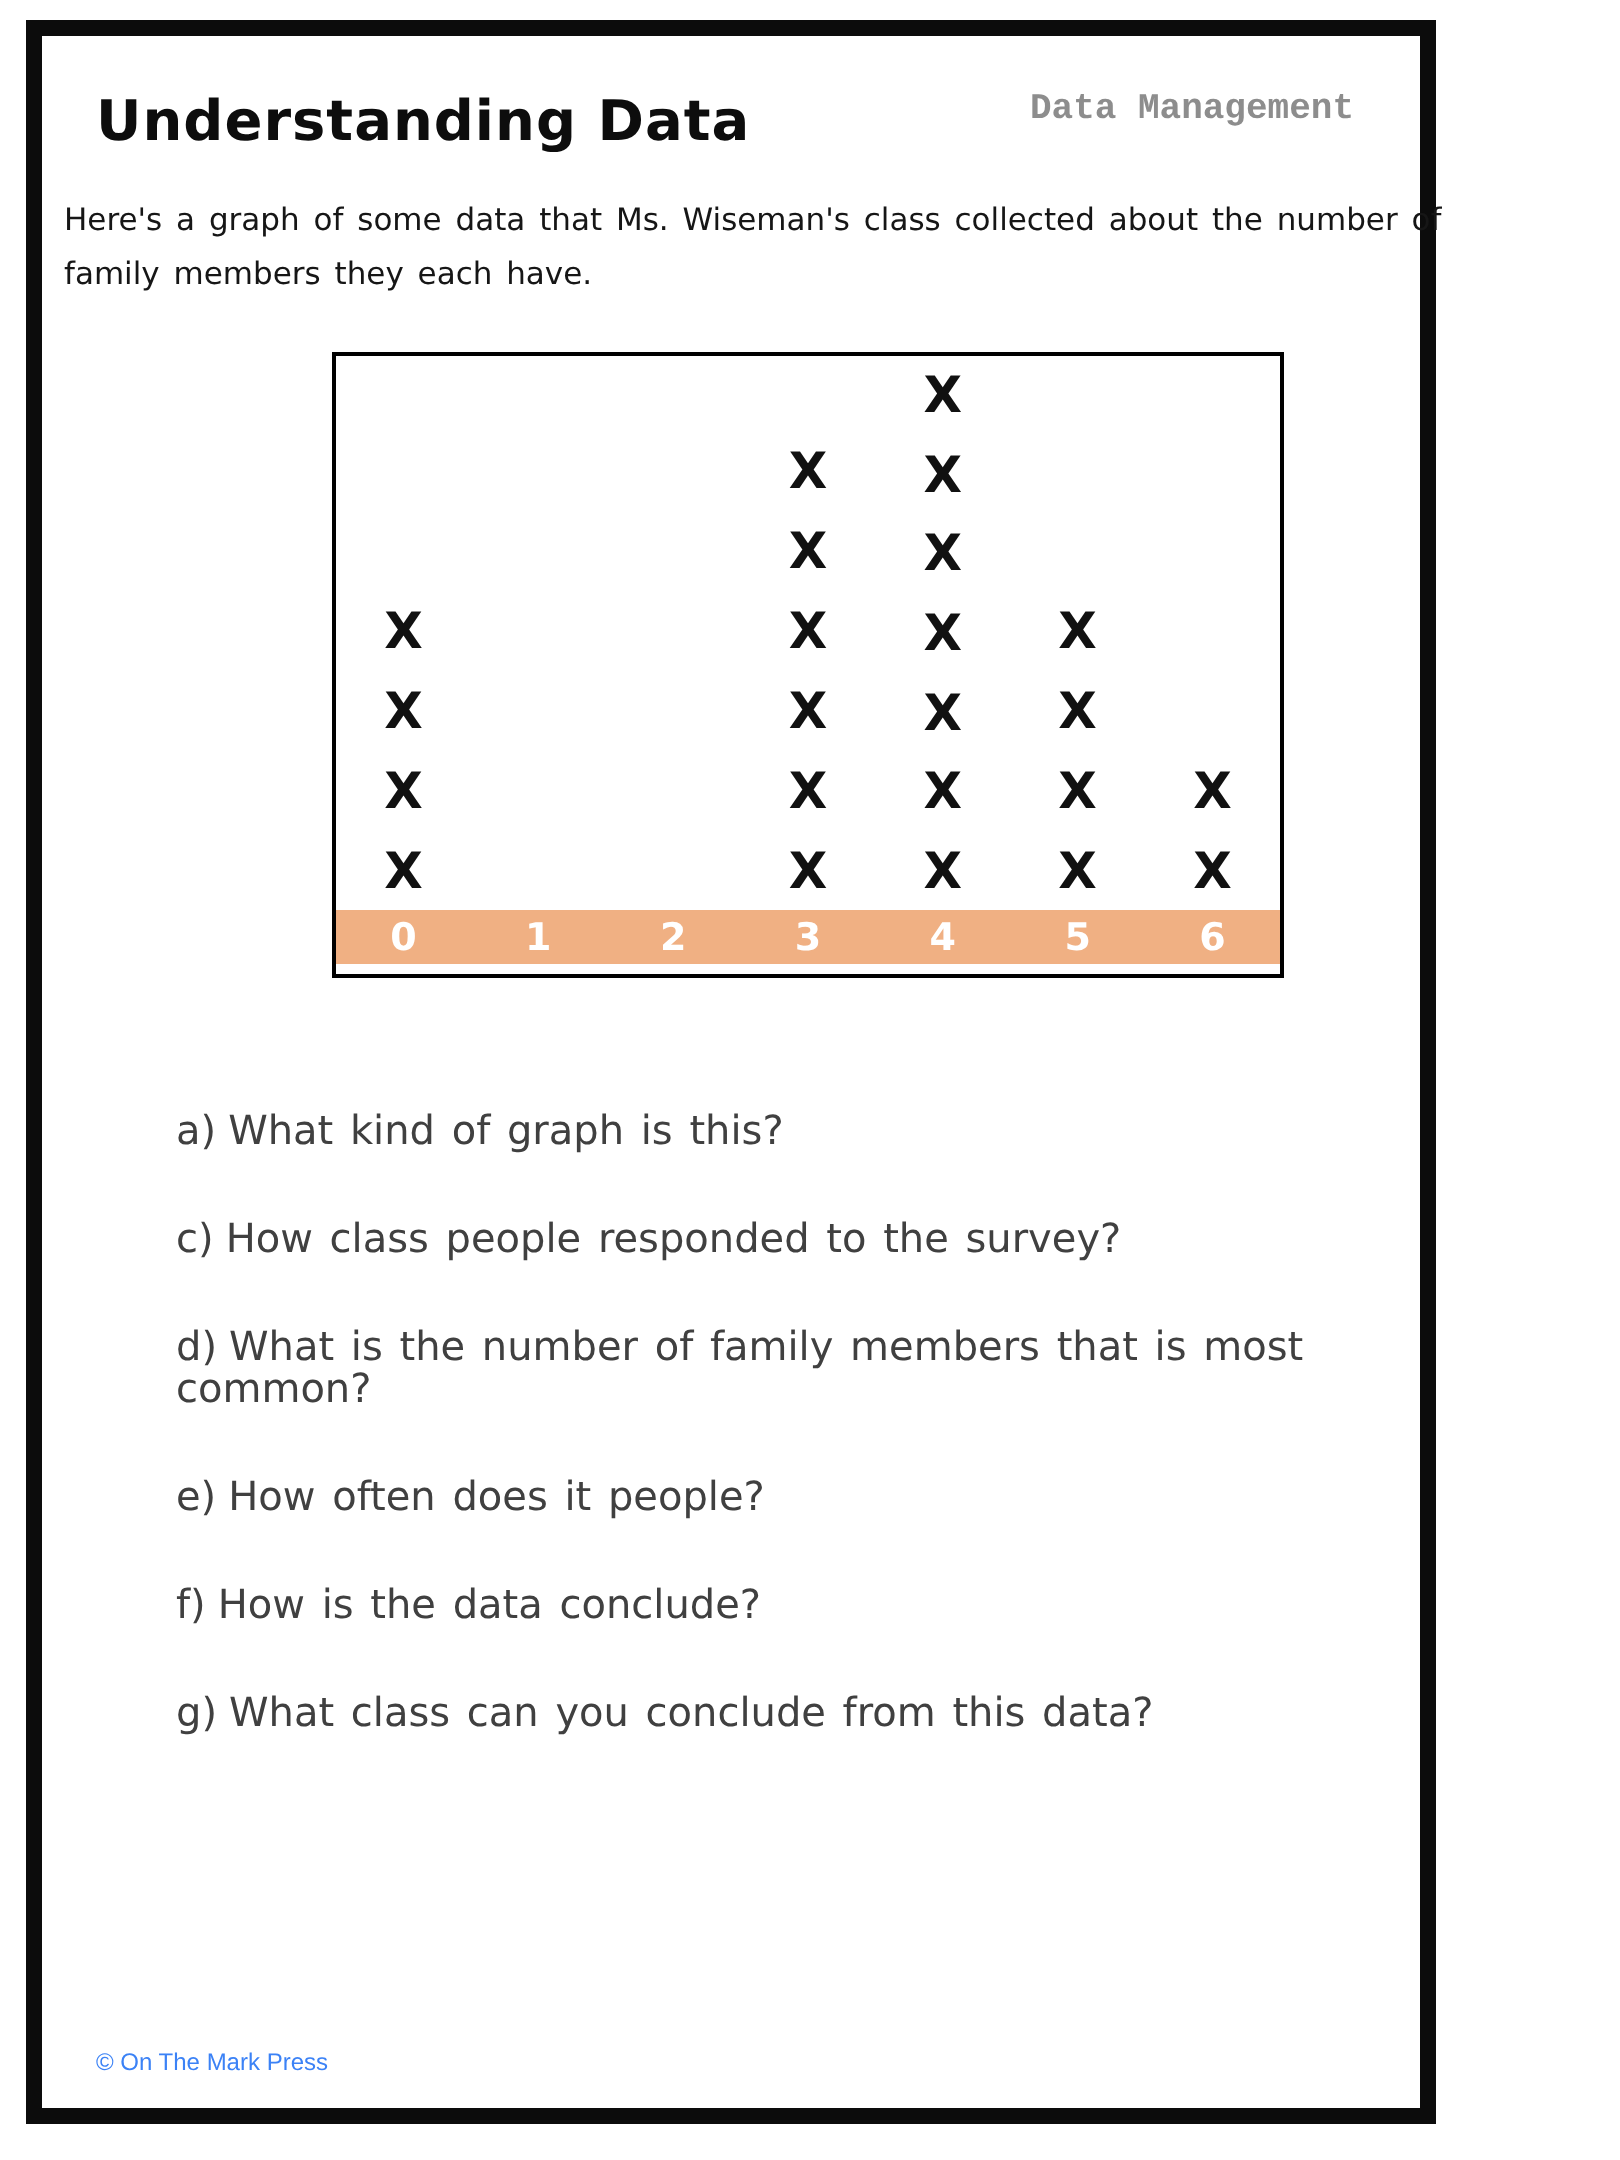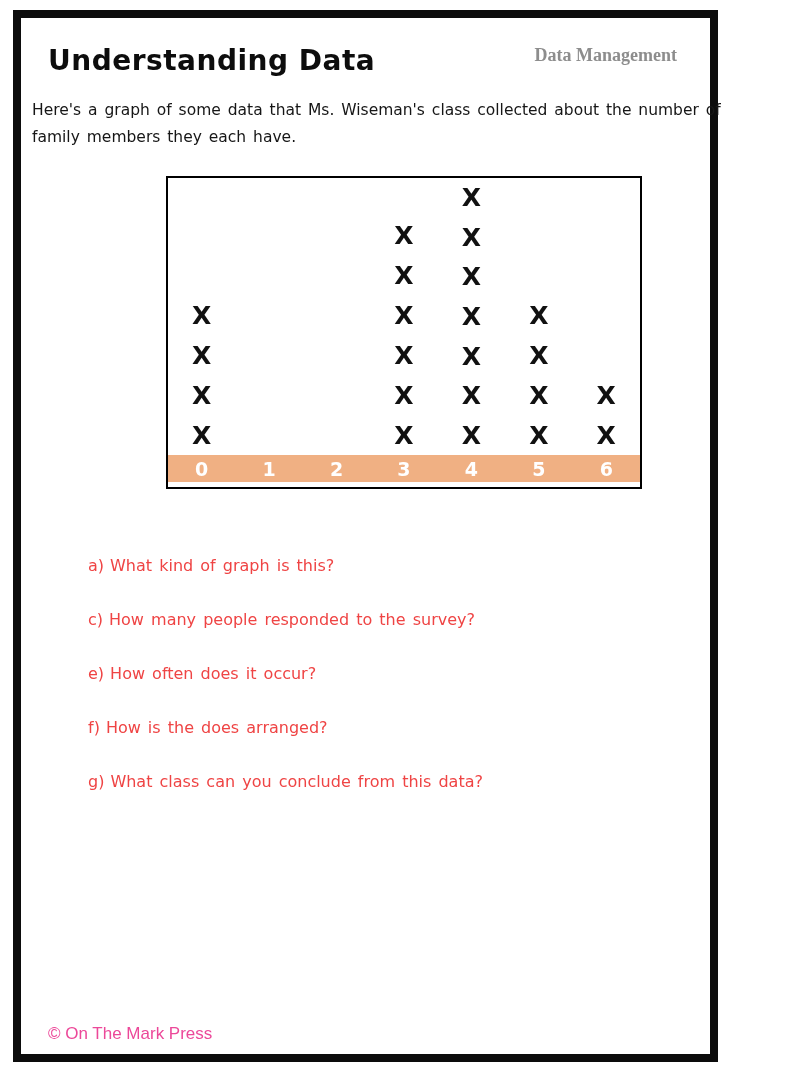--- a/index.html
+++ b/index.html
@@ -25,21 +25,21 @@
     font-weight: bold;
     letter-spacing: 0.5px;
     color: #0d0d0d;
   }
   .unit-label {
     position: absolute;
     right: 55px; top: 45px;
     font-size: 18px;
     font-weight: bold;
     color: #8d8d8d;
-    font-family: Liberation Serif, serif;
+    font-family: Liberation Mono, monospace;
   }
   .intro {
     position: absolute;
     left: 32px; top: 97px;
     width: 722px;
     font-size: 15.5px;
     line-height: 1.75;
     word-spacing: 2px;
     color: #161616;
   }
@@ -86,32 +86,32 @@
     font-weight: bold;
     color: #ffffff;
   }
   .questions {
     position: absolute;
     left: 88px; top: 555px;
     width: 640px;
     list-style: none;
   }
   .questions li {
-    font-size: 16px;
+    font-size: 20px;
     line-height: 21px;
     margin-bottom: 33px;
     word-spacing: 2px;
-    color: #ef4444;
+    color: #404040;
   }
   .q-label { margin-right: 6px; }
   .footer {
     position: absolute;
     left: 48px; top: 1024px;
-    font-size: 17px;
-    color: #ec4899;
+    font-size: 12px;
+    color: #3b82f6;
     font-family: "Liberation Sans", sans-serif;
   }
 </style>
 </head>
 <body>
 
 <div class="page">
   <div class="frame"></div>
 
   <h1 class="title">Understanding Data</h1>
@@ -163,20 +163,21 @@
         <span class="axis-label" style="color: rgb(255, 255, 255);">2</span>
         <span class="axis-label" style="color: rgb(255, 255, 255);">3</span>
         <span class="axis-label" style="color: rgb(255, 255, 255);">4</span>
         <span class="axis-label" style="color: rgb(255, 255, 255);">5</span>
         <span class="axis-label" style="color: rgb(255, 255, 255);">6</span>
       </div>
   </div>
 
   <ol class="questions">
       <li><span class="q-label">a)</span><span class="q-text">What kind of graph is this?</span></li>
-      <li><span class="q-label">c)</span><span class="q-text">How many people responded to the survey?</span></li>
-      <li><span class="q-label">e)</span><span class="q-text">How often does it occur?</span></li>
-      <li><span class="q-label">f)</span><span class="q-text">How is the does arranged?</span></li>
+      <li><span class="q-label">c)</span><span class="q-text">How class people responded to the survey?</span></li>
+      <li><span class="q-label">d)</span><span class="q-text">What is the number of family members that is most common?</span></li>
+      <li><span class="q-label">e)</span><span class="q-text">How often does it people?</span></li>
+      <li><span class="q-label">f)</span><span class="q-text">How is the data conclude?</span></li>
       <li><span class="q-label">g)</span><span class="q-text">What class can you conclude from this data?</span></li>
     </ol>
 
   <div class="footer">© On The Mark Press</div>
 </div>
 
 </body></html>

